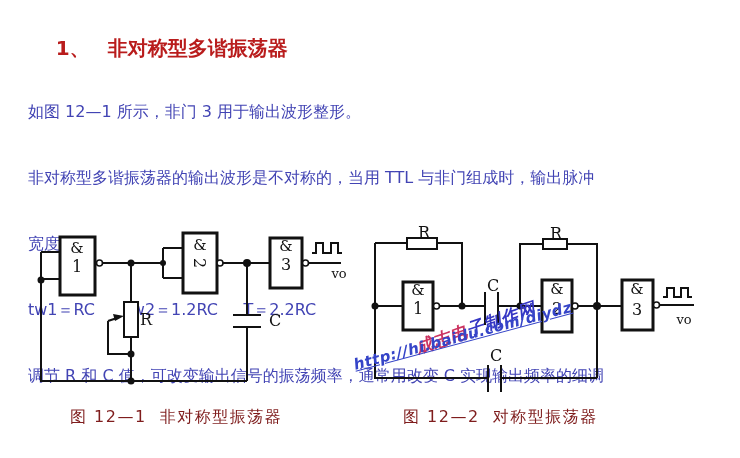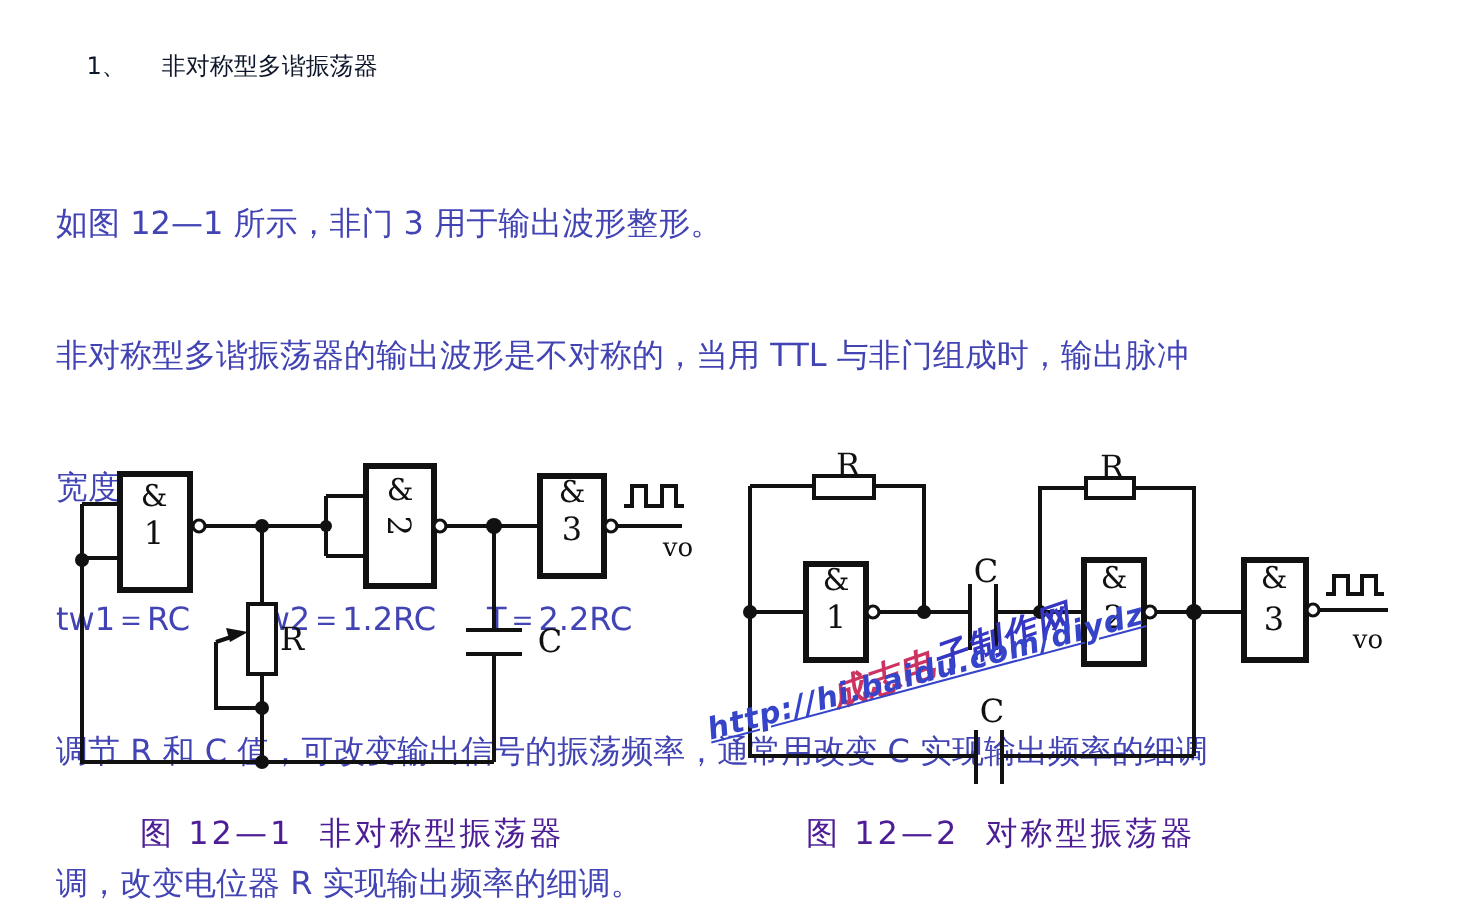--- a/index.html
+++ b/index.html
@@ -1,30 +1,30 @@
 <!DOCTYPE html>
 <html><head>
 <meta charset="utf-8">
 <style>
   html,body{margin:0;padding:0;background:#fff;}
   .page{
     position:relative;width:740px;height:458px;background:#ffffff;overflow:hidden;
     font-family:"DejaVu Sans",sans-serif;
   }
   .heading{
-    position:absolute;left:28px;top:11px;font-size:12px;font-weight:normal;
-    color:#0f172a;white-space:pre;
+    position:absolute;left:28px;top:11px;font-size:20px;font-weight:bold;
+    color:#b91c1c;white-space:pre;
   }
   .heading .num{margin-right:18px;}
   .para{
     position:absolute;left:28px;top:57px;font-size:16px;line-height:22px;
     color:#4244b4;white-space:pre;
   }
   .caption{
-    position:absolute;top:407px;font-size:16px;color:#4c1d95;
+    position:absolute;top:407px;font-size:16px;color:#7f1d1d;
     letter-spacing:1.5px;white-space:pre;
   }
   .caption.fig1{left:70px;}
   .caption.fig2{left:403px;text-align:right;}
   svg.circuits{position:absolute;left:0;top:0;z-index:1;}
   .wire{stroke:#111;stroke-width:2;fill:none;}
   .box{stroke:#111;stroke-width:3;fill:#fff;}
   .rbox{stroke:#111;stroke-width:2;fill:#fff;}
   .bub{stroke:#111;stroke-width:1.6;fill:#fff;}
   .dot{fill:#111;}
@@ -48,21 +48,20 @@
   <div class="heading">
     <span class="num">1、</span><span>非对称型多谐振荡器</span>
   </div>
 
   <div class="para">
     <div>如图 12—1 所示，非门 3 用于输出波形整形。</div>
     <div>非对称型多谐振荡器的输出波形是不对称的，当用 TTL 与非门组成时，输出脉冲</div>
     <div>宽度</div>
     <div>tw1＝RC      tw2＝1.2RC     T＝2.2RC</div>
     <div>调节 R 和 C 值，可改变输出信号的振荡频率，通常用改变 C 实现输出频率的细调</div>
-    <div>调，改变电位器 R 实现输出频率的细调。</div>
   </div>
 
   <svg class="circuits" width="740" height="458" viewBox="0 0 740 458">
 
     <g>
 
       <path class="wire" d="M41,252 H60 M41,279 H60 M41,252 V381 H247"></path>
 
       <rect class="box" x="60" y="237" width="35" height="58"></rect>
       <circle class="bub" cx="99.5" cy="263" r="3"></circle>

